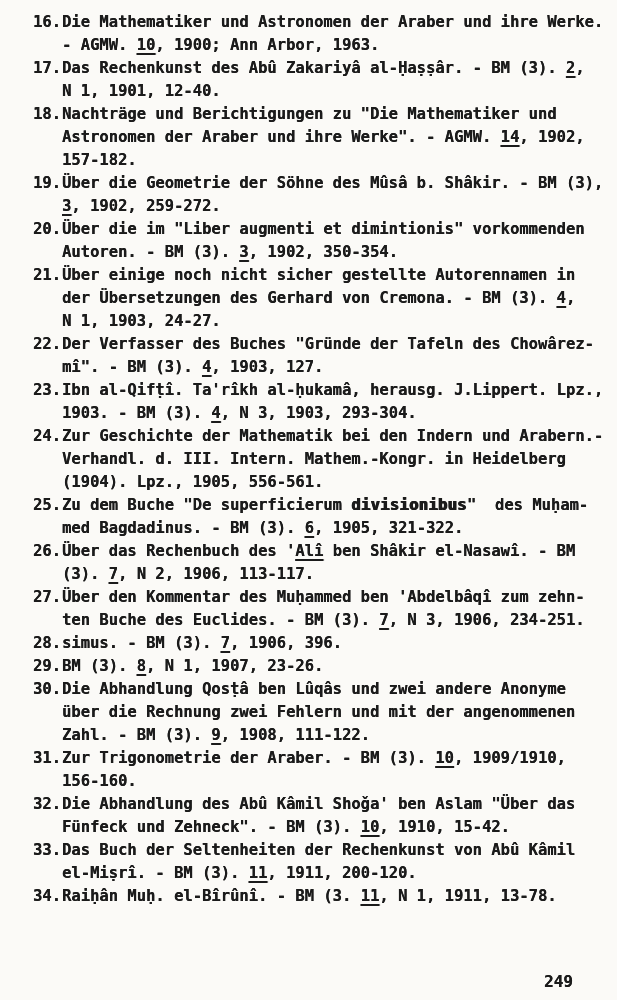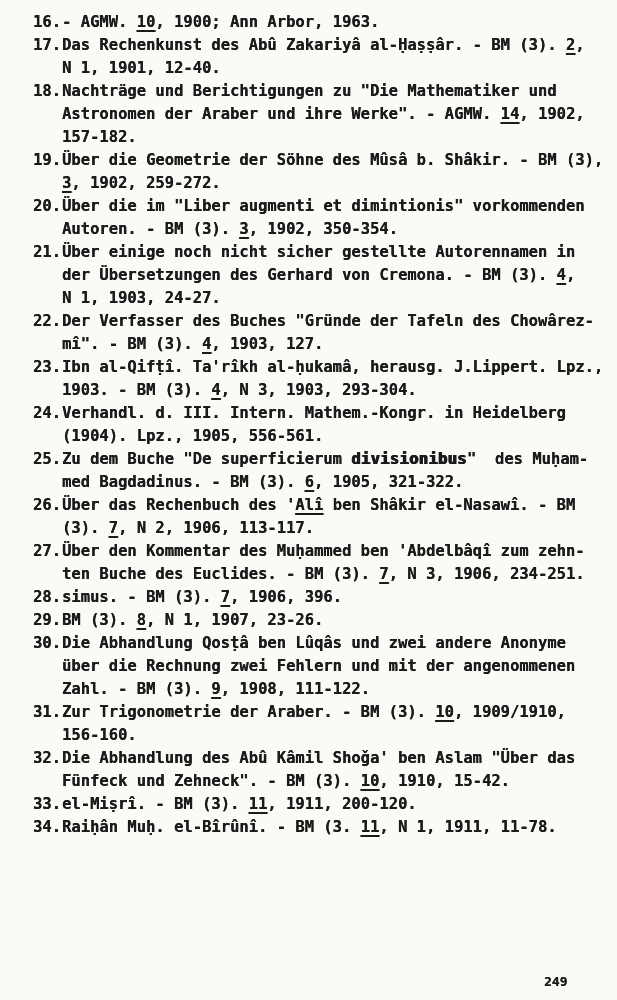--- a/index.html
+++ b/index.html
@@ -47,30 +47,31 @@
   }
   .b {
     text-shadow: 0.8px 0 0 currentColor, -0.4px 0 0 currentColor;
     letter-spacing: 0.3px;
     text-align: center;
   }
   .page-number {
     position: absolute;
     top: 970px;
     left: 544px;
-    font-size: 13px;
+    font-size: 16px;
   }
 </style>
 </head>
 <body>
 
 <div class="page" style="--paper: #fbfaf7; --ink: #1b1b1b;">
   <div class="biblio-list" id="biblio-list">
       <div class="entry">
         <span class="num">16.</span>
+        <div class="line"><span>Die Mathematiker und Astronomen der Araber und ihre Werke.</span></div>
         <div class="line"><span>- AGMW. </span><span class="u">10</span><span>, 1900; Ann Arbor, 1963.</span></div>
       </div>
       <div class="entry">
         <span class="num">17.</span>
         <div class="line"><span>Das Rechenkunst des Abû Zakariyâ al-Ḥaṣṣâr. - BM (3). </span><span class="u">2</span><span>,</span></div>
         <div class="line"><span>N 1, 1901, 12-40.</span></div>
       </div>
       <div class="entry">
         <span class="num">18.</span>
         <div class="line"><span>Nachträge und Berichtigungen zu "Die Mathematiker und</span></div>
@@ -98,20 +99,21 @@
         <div class="line"><span>Der Verfasser des Buches "Gründe der Tafeln des Chowârez-</span></div>
         <div class="line"><span>mî". - BM (3). </span><span class="u">4</span><span>, 1903, 127.</span></div>
       </div>
       <div class="entry">
         <span class="num">23.</span>
         <div class="line"><span>Ibn al-Qifṭî. Ta'rîkh al-ḥukamâ, herausg. J.Lippert. Lpz.,</span></div>
         <div class="line"><span>1903. - BM (3). </span><span class="u">4</span><span>, N 3, 1903, 293-304.</span></div>
       </div>
       <div class="entry">
         <span class="num">24.</span>
+        <div class="line"><span>Zur Geschichte der Mathematik bei den Indern und Arabern.-</span></div>
         <div class="line"><span>Verhandl. d. III. Intern. Mathem.-Kongr. in Heidelberg</span></div>
         <div class="line"><span>(1904). Lpz., 1905, 556-561.</span></div>
       </div>
       <div class="entry">
         <span class="num">25.</span>
         <div class="line"><span>Zu dem Buche "De superficierum </span><span class="b">divisionibus</span><span>"  des Muḥam-</span></div>
         <div class="line"><span>med Bagdadinus. - BM (3). </span><span class="u">6</span><span>, 1905, 321-322.</span></div>
       </div>
       <div class="entry">
         <span class="num">26.</span>
@@ -142,21 +144,22 @@
         <div class="line"><span>Zur Trigonometrie der Araber. - BM (3). </span><span class="u">10</span><span>, 1909/1910,</span></div>
         <div class="line"><span>156-160.</span></div>
       </div>
       <div class="entry">
         <span class="num">32.</span>
         <div class="line"><span>Die Abhandlung des Abû Kâmil Shoǧa' ben Aslam "Über das</span></div>
         <div class="line"><span>Fünfeck und Zehneck". - BM (3). </span><span class="u">10</span><span>, 1910, 15-42.</span></div>
       </div>
       <div class="entry">
         <span class="num">33.</span>
+        <div class="line"><span>Das Buch der Seltenheiten der Rechenkunst von Abû Kâmil</span></div>
         <div class="line"><span>el-Miṣrî. - BM (3). </span><span class="u">11</span><span>, 1911, 200-120.</span></div>
       </div>
       <div class="entry">
         <span class="num">34.</span>
-        <div class="line"><span>Raiḥân Muḥ. el-Bîrûnî. - BM (3. </span><span class="u">11</span><span>, N 1, 1911, 11-78.</span></div>
+        <div class="line"><span>Raiḥân Muḥ. el-Bîrûnî. - BM (3. </span><span class="u">11</span><span>, N 1, 1911, 13-78.</span></div>
       </div>
     </div>
   <div class="page-number">249</div>
 </div>
 
 </body></html>

